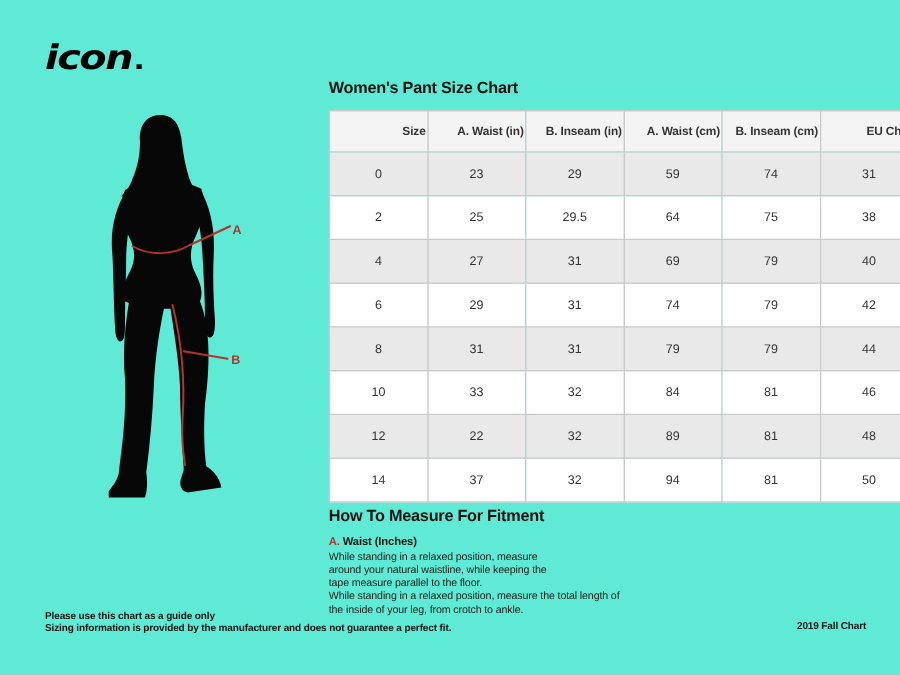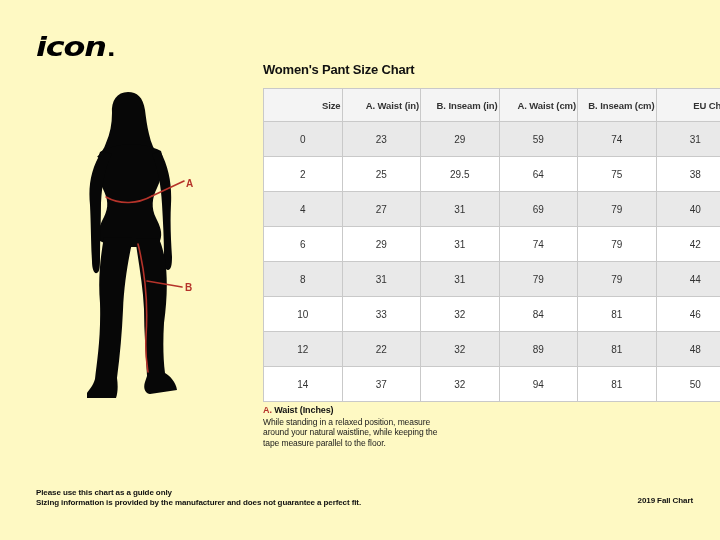--- a/index.html
+++ b/index.html
@@ -1,17 +1,17 @@
 <!DOCTYPE html>
 <html><head>
 <meta charset="utf-8">
 <style>
   html,body{margin:0;padding:0;background:#fff;}
   .page{
-    position:relative;width:720px;height:540px;background:#fef9c3;overflow:hidden;
+    position:relative;width:720px;height:540px;background:#5eead4;overflow:hidden;
     font-family:"Liberation Sans",sans-serif;color:#222;
   }
   
   .logo{
     position:absolute;left:36px;top:29px;height:36px;
     font-family:"DejaVu Sans",sans-serif;
     font-size:27px;font-weight:900;font-style:italic;
     letter-spacing:-1px;color:#000;
     transform:scaleX(1.18);transform-origin:left center;
     white-space:nowrap;line-height:36px;
@@ -165,29 +165,31 @@
             <td>32</td>
             <td>94</td>
             <td>81</td>
             <td>50</td>
           </tr>
         </tbody>
     </table>
   </div>
 
   <div class="measure">
+    <h2 class="measure-title">How To Measure For Fitment</h2>
     <div class="measure-cols">
       <div class="m-item m-item-a">
         <div class="m-label">
           <span class="m-prefix">A.</span>
           <span>Waist (Inches)</span>
         </div>
         <div class="m-desc">While standing in a relaxed position, measure around your natural waistline, while keeping the tape measure parallel to the floor.</div>
       </div>
       <div class="m-item m-item-b">
+        <div class="m-desc">While standing in a relaxed position, measure the total length of the inside of your leg, from crotch to ankle.</div>
       </div>
     </div>
   </div>
 
   <div class="disclaimer">
     <div>Please use this chart as a guide only</div>
     <div>Sizing information is provided by the manufacturer and does not guarantee a perfect fit.</div>
   </div>
   <div class="version">2019 Fall Chart</div>
 

